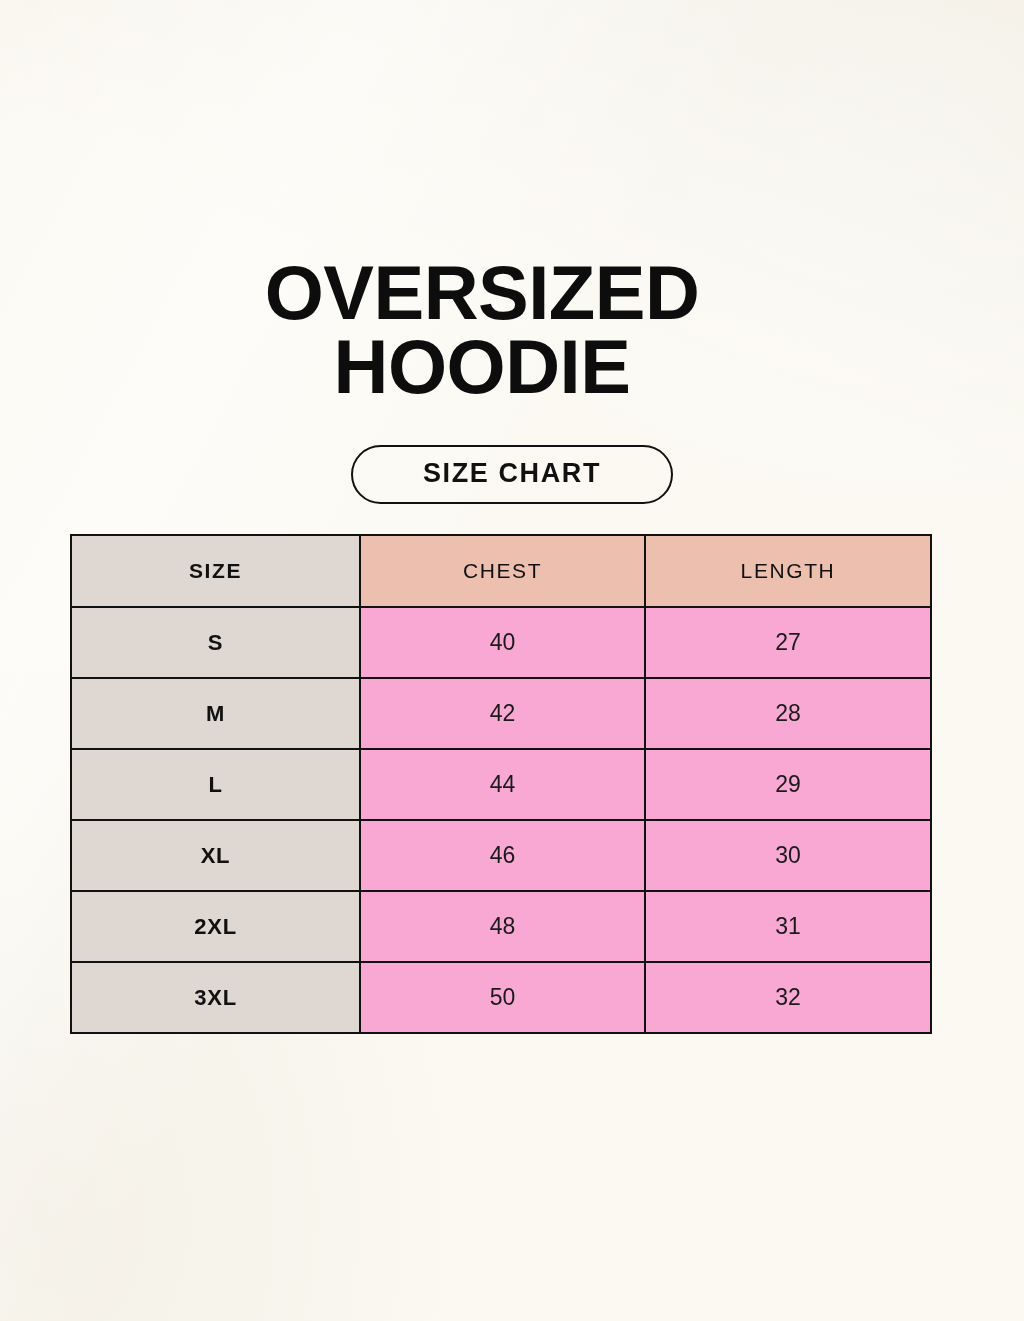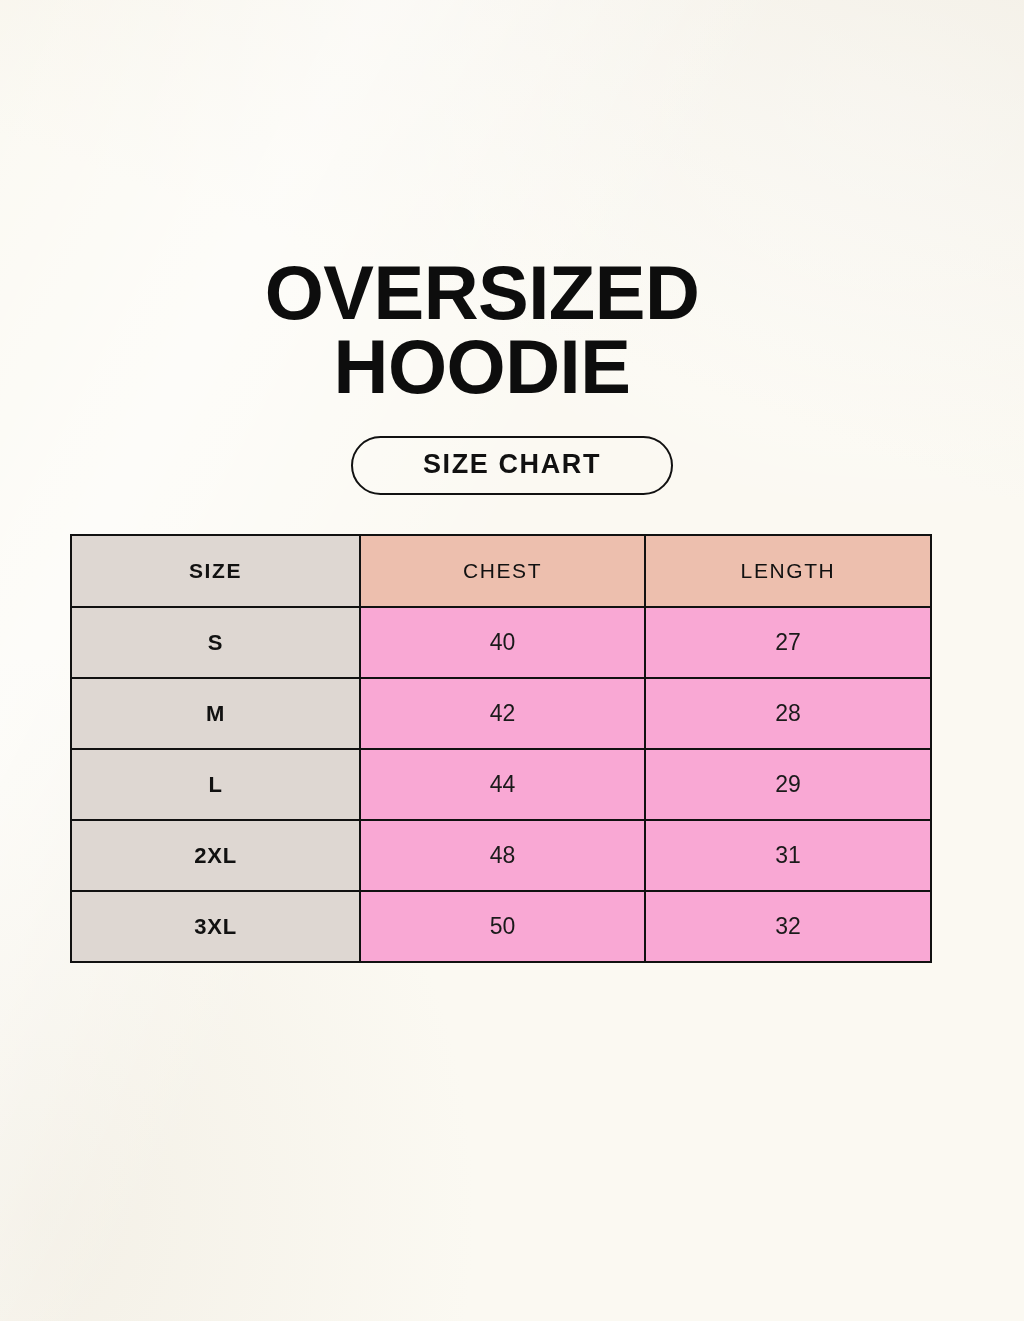--- a/index.html
+++ b/index.html
@@ -62,20 +62,21 @@
   .badge {
     border: 2.5px solid #111111;
     border-radius: 100px;
     padding: 13px 70px 15px;
     font-size: 27px;
     font-weight: bold;
     letter-spacing: 1.6px;
     color: #111111;
     background: transparent;
     line-height: 1;
+    margin-top: 9px;
   }
 
   
   .table-wrap {
     position: absolute;
     top: 534px;
     left: 70px;
     width: 1020px;
   }
 
@@ -181,20 +182,25 @@
           <td class="cell-size">M</td>
           <td class="cell-value">42</td>
           <td class="cell-value">28</td>
         </tr>
         <tr>
           <td class="cell-size">L</td>
           <td class="cell-value">44</td>
           <td class="cell-value">29</td>
         </tr>
         <tr>
+          <td class="cell-size">XL</td>
+          <td class="cell-value">46</td>
+          <td class="cell-value">30</td>
+        </tr>
+        <tr>
           <td class="cell-size">2XL</td>
           <td class="cell-value">48</td>
           <td class="cell-value">31</td>
         </tr>
         <tr>
           <td class="cell-size">3XL</td>
           <td class="cell-value">50</td>
           <td class="cell-value">32</td>
         </tr>
       </tbody>

